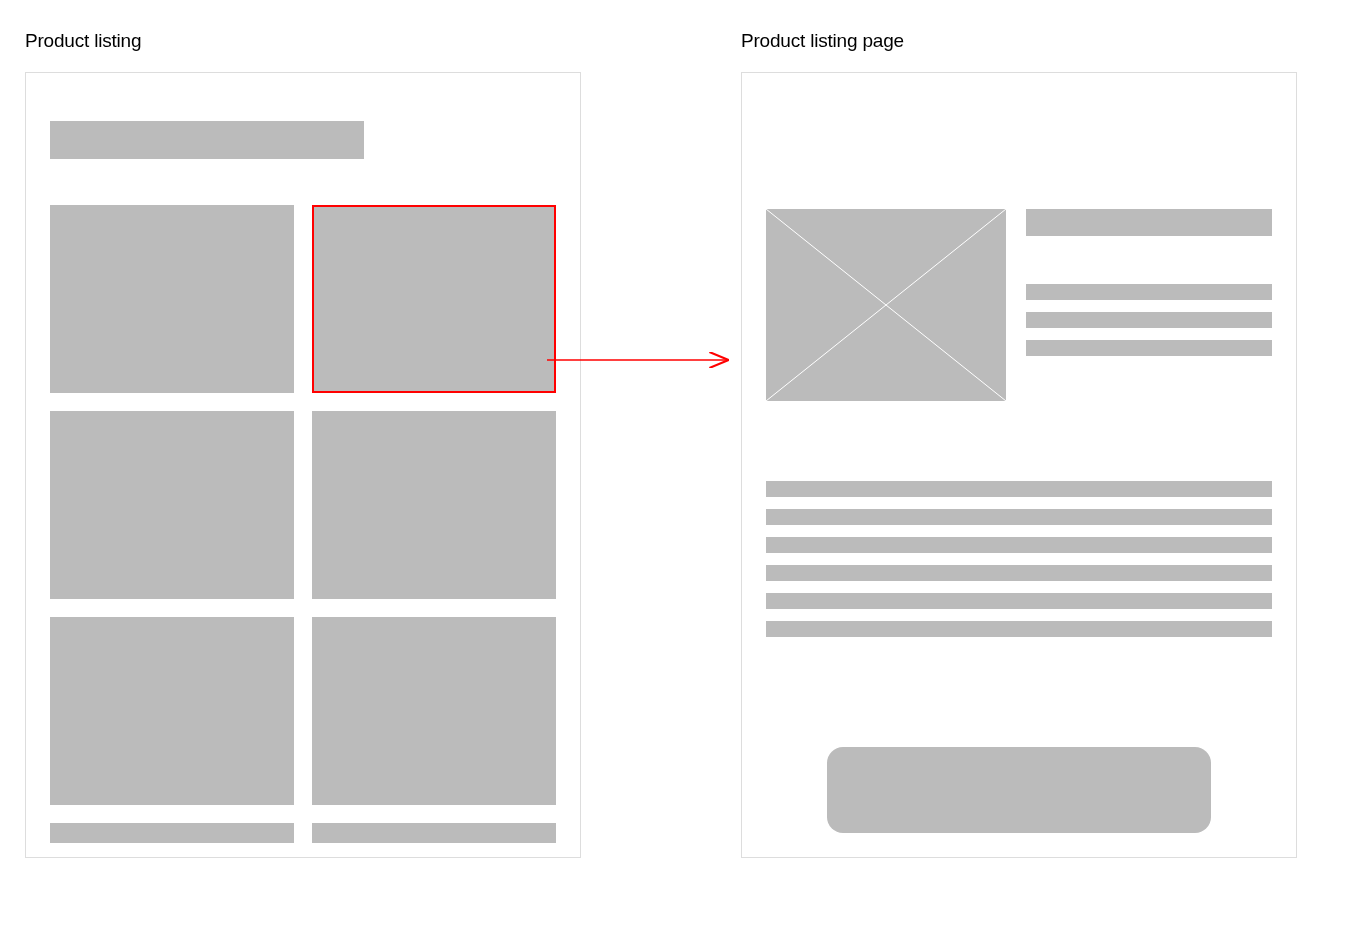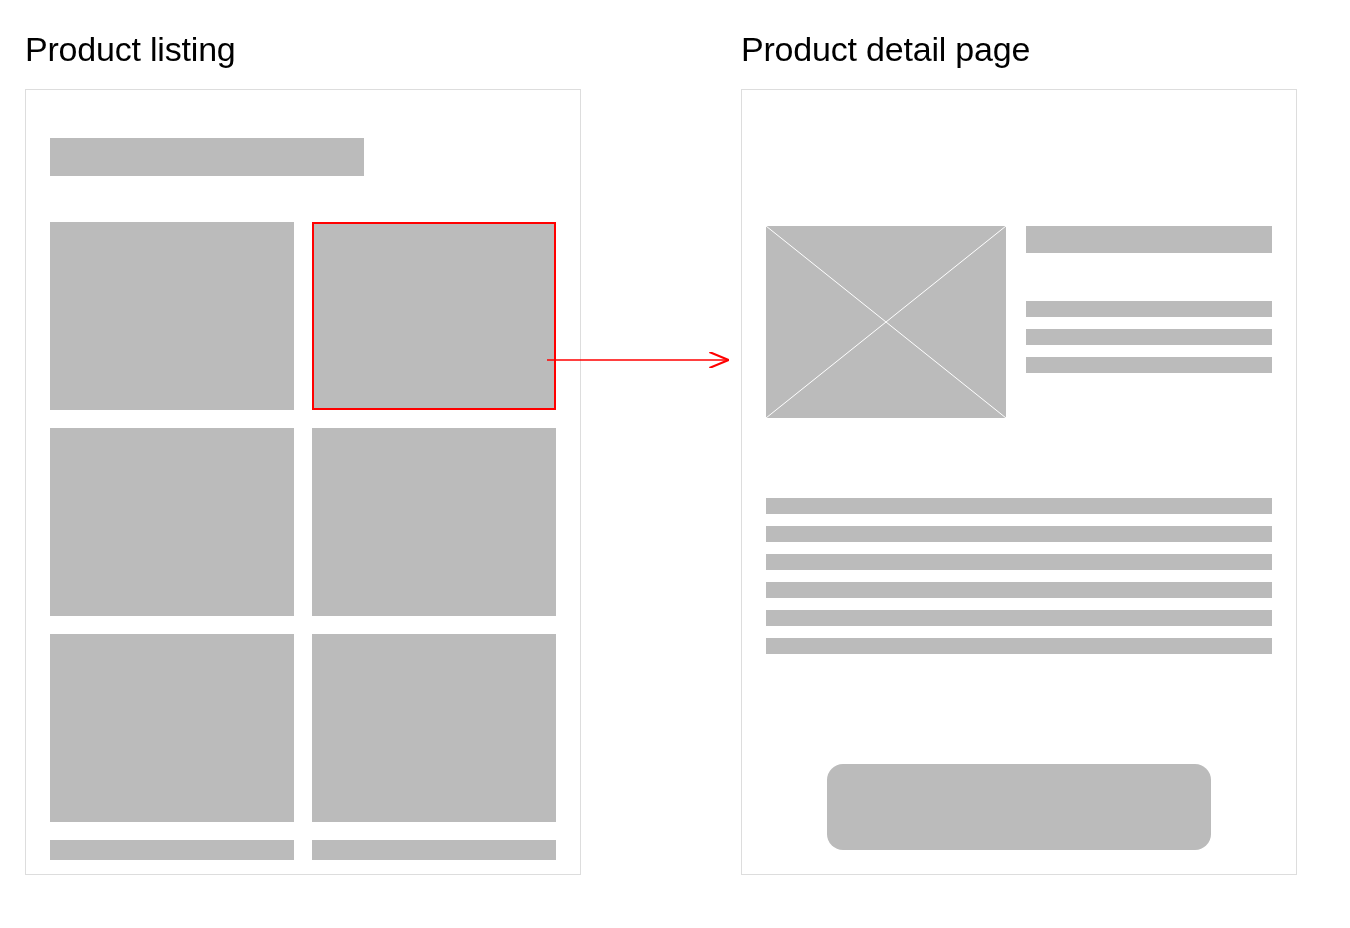--- a/index.html
+++ b/index.html
@@ -22,21 +22,21 @@
       padding: 30px 25px;
       position: relative;
     }
     
     .column {
       display: flex;
       flex-direction: column;
     }
     
     .column-title {
-      font-size: 34px;
+      font-size: 19px;
       font-weight: 400;
       color: #000000;
       margin-bottom: 20px;
       letter-spacing: -0.2px;
     }
     
     .wireframe-panel {
       border: 1px solid #dddddd;
       background: #ffffff;
       position: relative;
@@ -166,21 +166,21 @@
         <div class="grid-item"></div>
         <div class="grid-item"></div>
         <div class="grid-item"></div>
         <div class="grid-item cut"></div>
         <div class="grid-item cut"></div>
       </div>
     </div>
   </div>
 
   <div class="column">
-    <div class="column-title">Product detail page</div>
+    <div class="column-title">Product listing page</div>
     <div class="wireframe-panel detail-panel">
       <div class="detail-top">
         <div class="product-image">
           <svg viewBox="0 0 240 192">
             <line x1="0" y1="0" x2="240" y2="192" stroke="#ffffff" stroke-width="1"></line>
             <line x1="240" y1="0" x2="0" y2="192" stroke="#ffffff" stroke-width="1"></line>
           </svg>
         </div>
         <div class="product-info">
           <div class="product-title-bar"></div>

